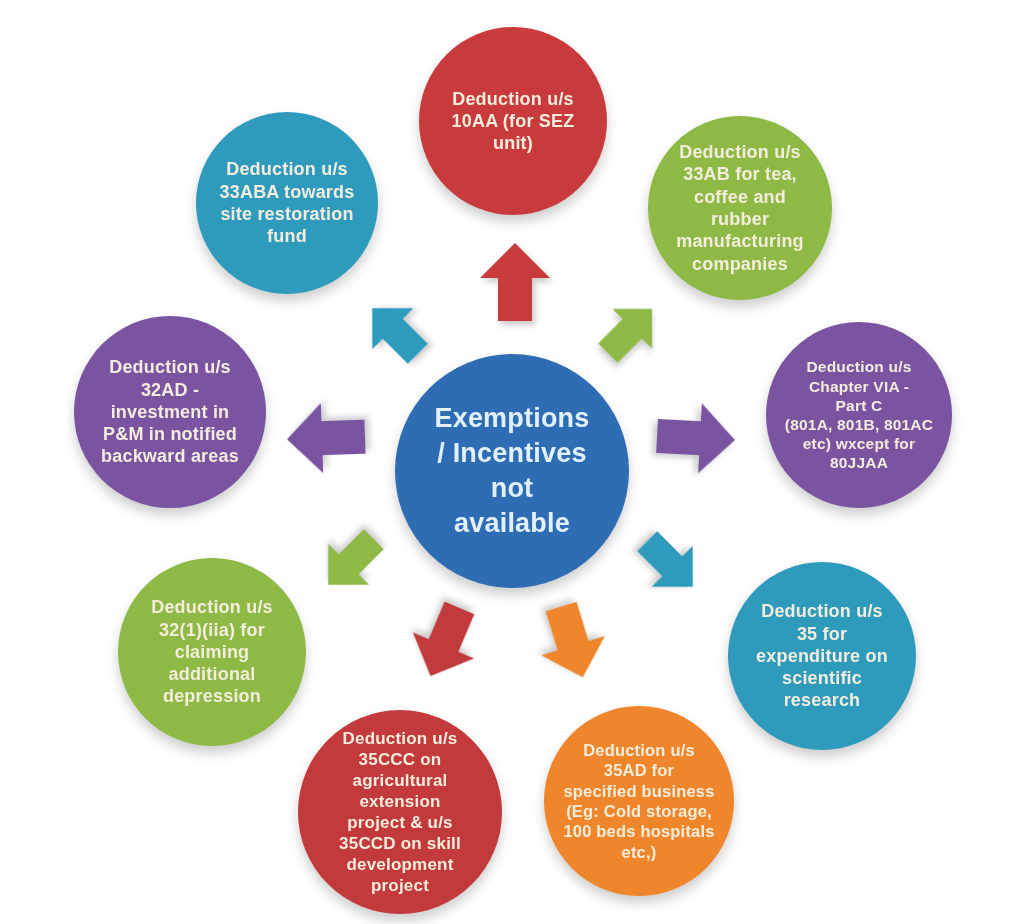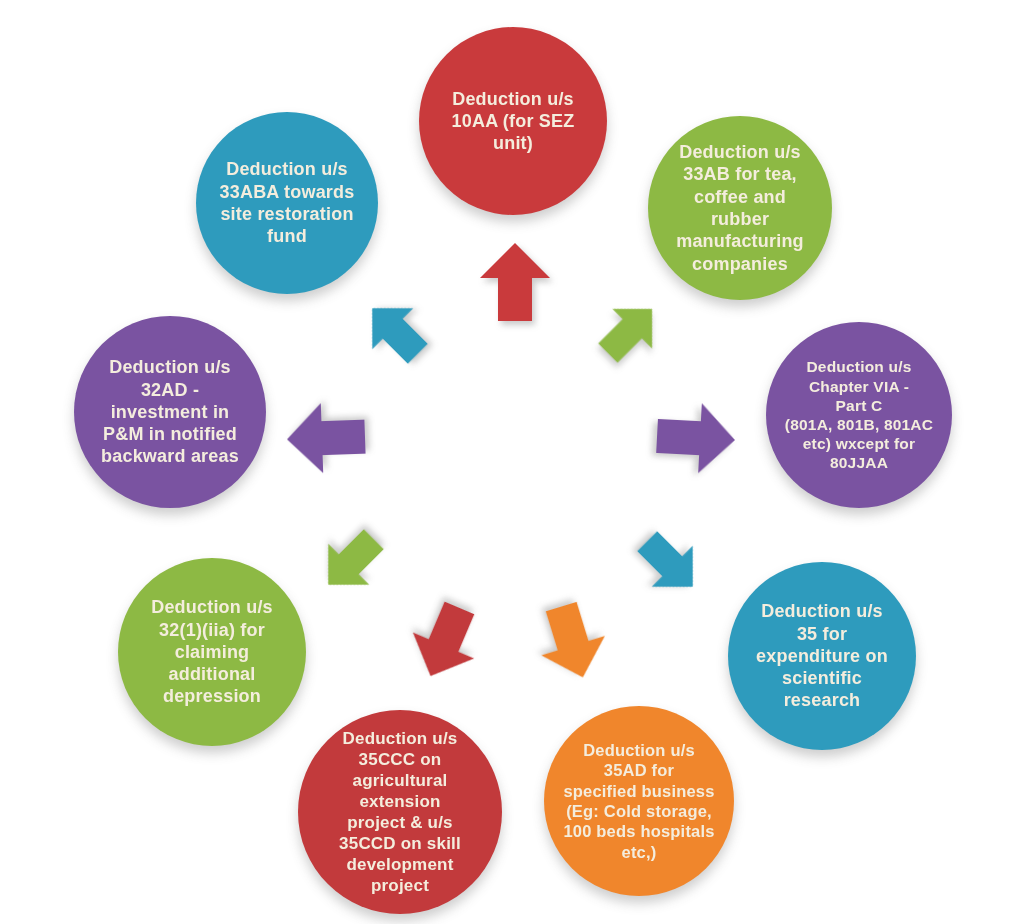--- a/index.html
+++ b/index.html
@@ -69,20 +69,26 @@
   .arrow-down-l     { left: 407px; top: 604px; width: 76px; height: 76px; transform: rotate(203deg); }
   .arrow-down-left  { left: 318px; top: 529px; width: 66px; height: 66px; transform: rotate(225deg); }
   .arrow-left       { left: 286px; top: 398px; width: 80px; height: 80px; transform: rotate(268deg); }
   .arrow-up-left    { left: 362px; top: 298px; width: 66px; height: 66px; transform: rotate(315deg); }
 </style>
 </head>
 <body>
 
 <div class="canvas">
 
+  <div class="node node-center" style="background-color: rgb(46, 109, 180);">
+    <div class="node-text">Exemptions
+/ Incentives
+not
+available</div>
+  </div>
 
   <div class="node node-top" style="background-color: rgb(201, 58, 60);">
     <div class="node-text">Deduction u/s
 10AA (for SEZ
 unit)</div>
   </div>
 
   <div class="node node-top-right" style="background-color: rgb(141, 185, 68);">
     <div class="node-text">Deduction u/s
 33AB for tea,

